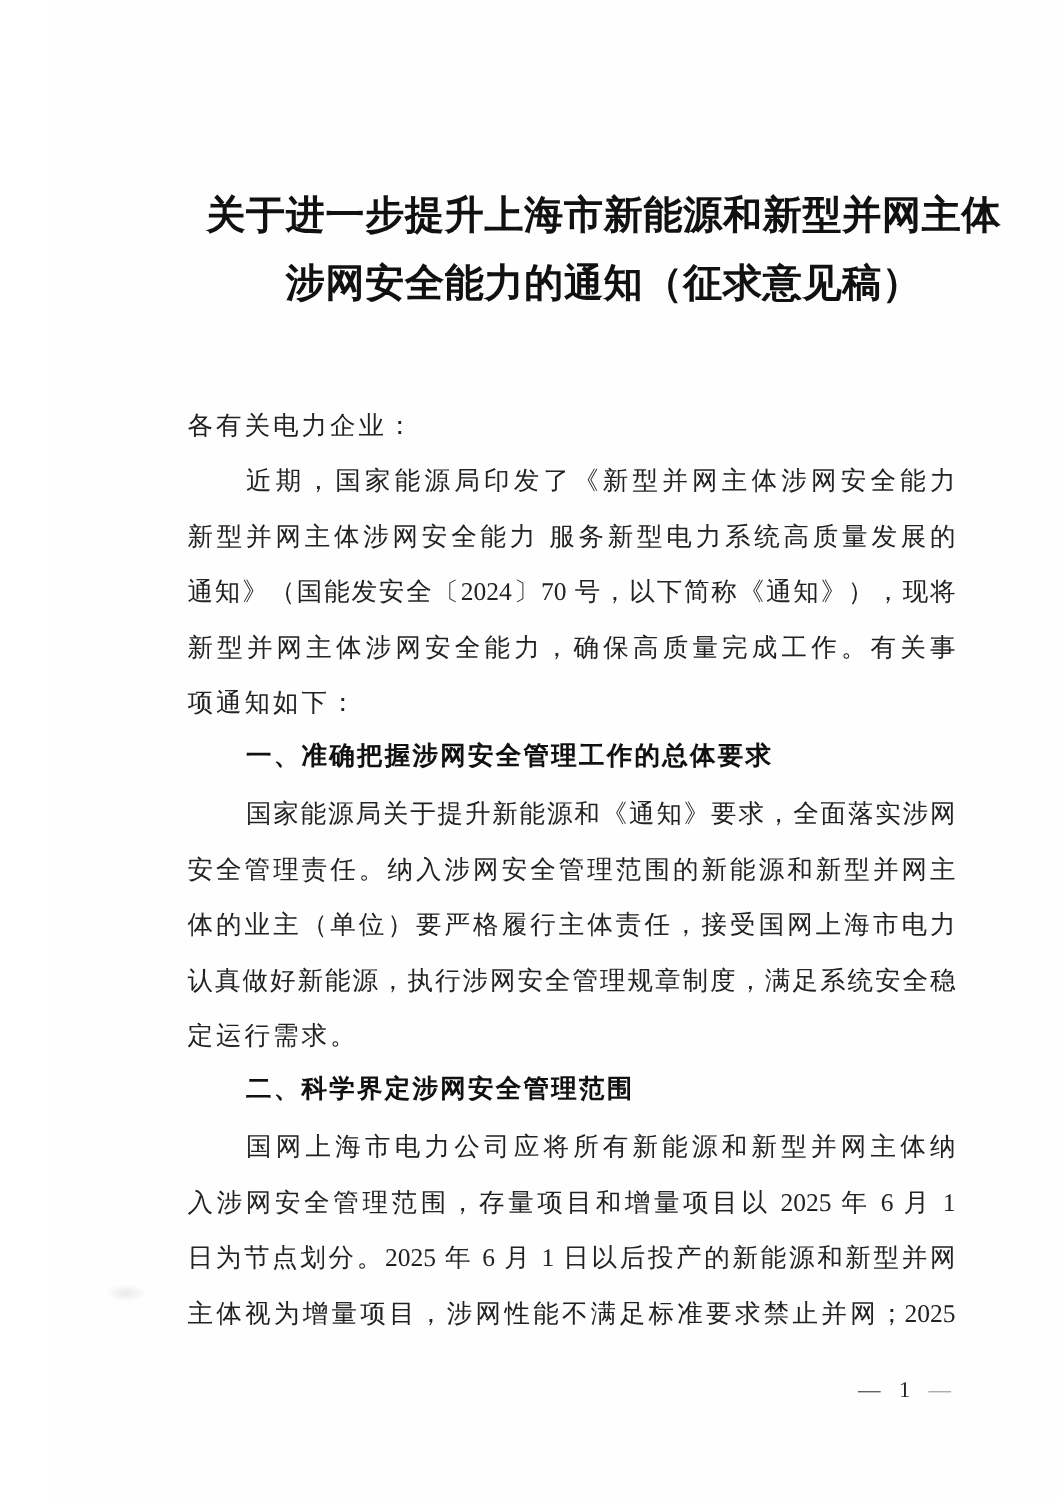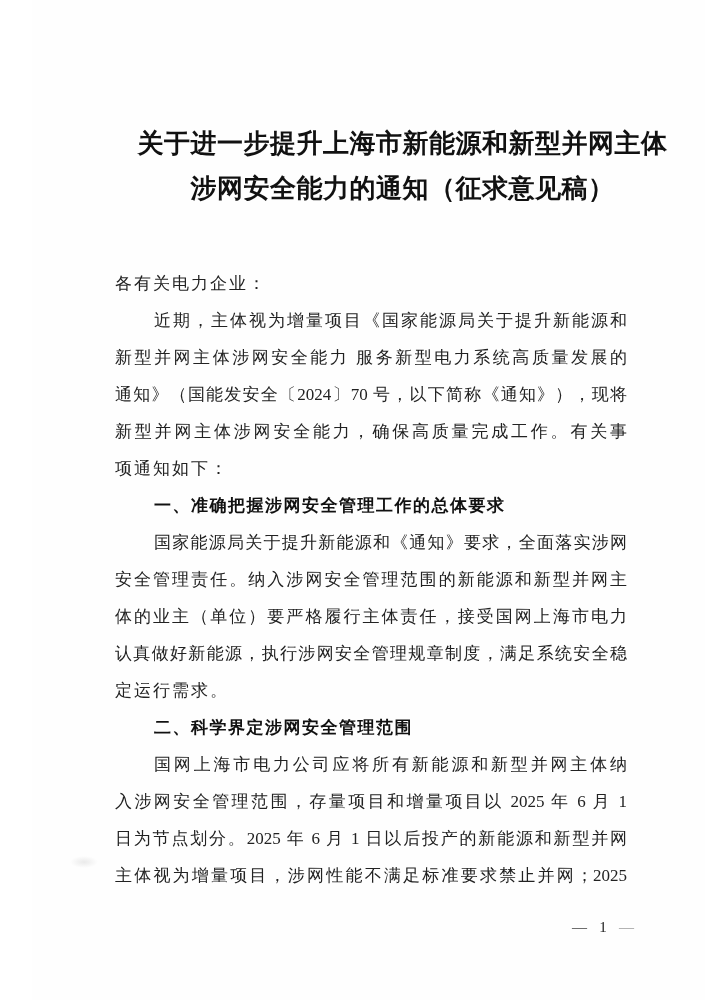--- a/index.html
+++ b/index.html
@@ -34,21 +34,21 @@
     line-height: 45px;
     font-weight: bold;
     letter-spacing: 0.5px;
     color: #111111;
   }
   .doc-title .title-line { display: block; }
   
   .doc-body {
     position: absolute;
     top: 265px;
-    left: 83px;
+    left: 93px;
     width: 512px;
   }
   .line {
     height: 37px;
     line-height: 37px;
     font-size: 17px;
     overflow: hidden;
     color: #222222;
   }
   .line.just {
@@ -57,21 +57,21 @@
     text-justify: inter-character;
   }
   .line.nojust {
     text-align: left;
     letter-spacing: 2px;
   }
   .line.indent { text-indent: 39px; }
   .line.heading {
     font-weight: bold;
     color: #111111;
-    font-family: Liberation Serif, serif;
+    font-family: Liberation Mono, monospace;
     letter-spacing: 1.5px;
   }
   
   .footer {
     position: absolute;
     top: 917px;
     left: 540px;
     width: 62px;
     display: flex;
     justify-content: space-between;
@@ -99,21 +99,21 @@
 
 <div class="page">
 
   <h1 class="doc-title">
     <span class="title-line">关于进一步提升上海市新能源和新型并网主体</span>
     <span class="title-line">涉网安全能力的通知（征求意见稿）</span>
   </h1>
 
   <div class="doc-body" id="doc-body">
       <div class="line nojust">各有关电力企业：</div>
-      <div class="line just indent">近期，主体视为增量项目《国家能源局关于提升新能源和</div>
+      <div class="line just indent">近期，国家能源局印发了《新型并网主体涉网安全能力</div>
       <div class="line just">新型并网主体涉网安全能力 服务新型电力系统高质量发展的</div>
       <div class="line just">通知》（国能发安全〔2024〕70 号，以下简称《通知》），现将</div>
       <div class="line just">新型并网主体涉网安全能力，确保高质量完成工作。有关事</div>
       <div class="line nojust">项通知如下：</div>
       <div class="line nojust indent heading">一、准确把握涉网安全管理工作的总体要求</div>
       <div class="line just indent">国家能源局关于提升新能源和《通知》要求，全面落实涉网</div>
       <div class="line just">安全管理责任。纳入涉网安全管理范围的新能源和新型并网主</div>
       <div class="line just">体的业主（单位）要严格履行主体责任，接受国网上海市电力</div>
       <div class="line just">认真做好新能源，执行涉网安全管理规章制度，满足系统安全稳</div>
       <div class="line nojust">定运行需求。</div>

